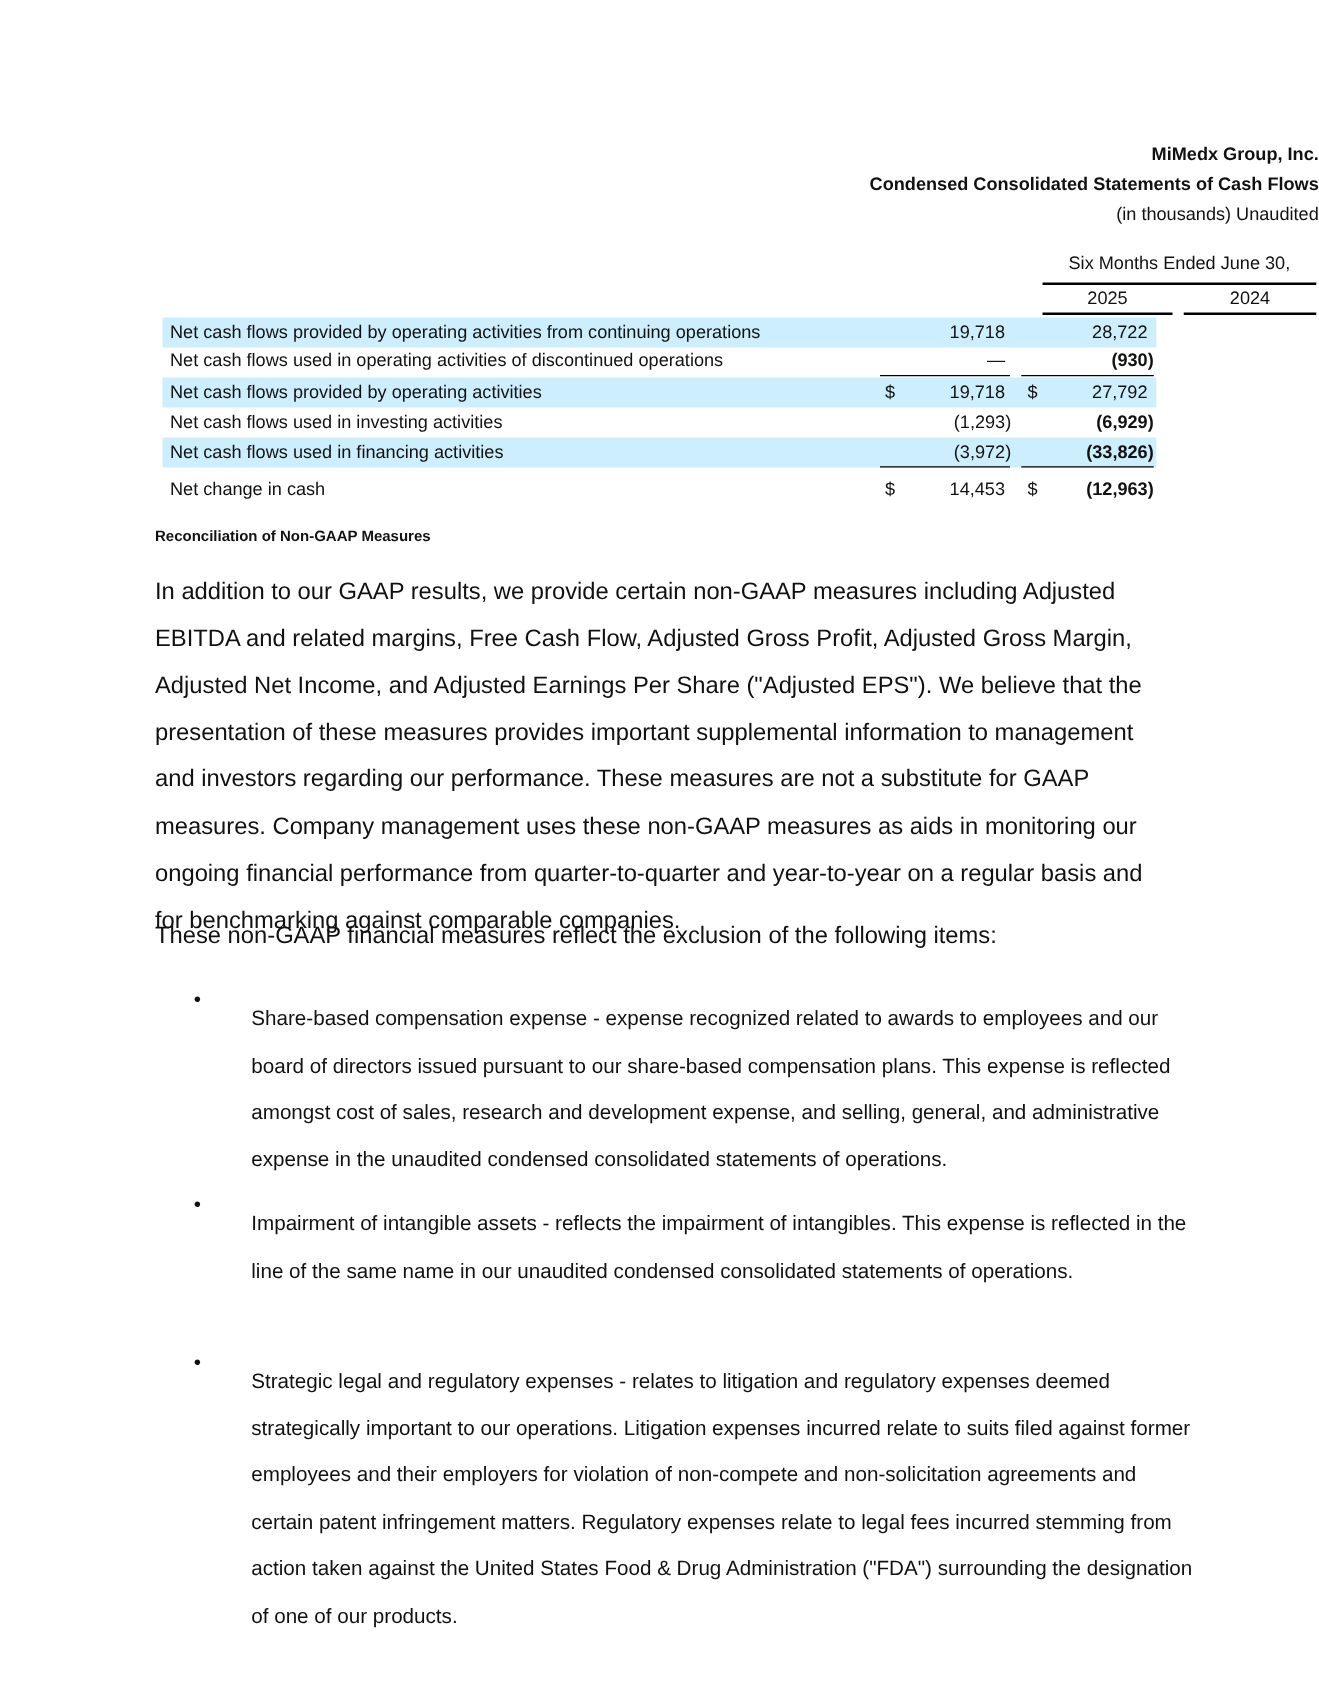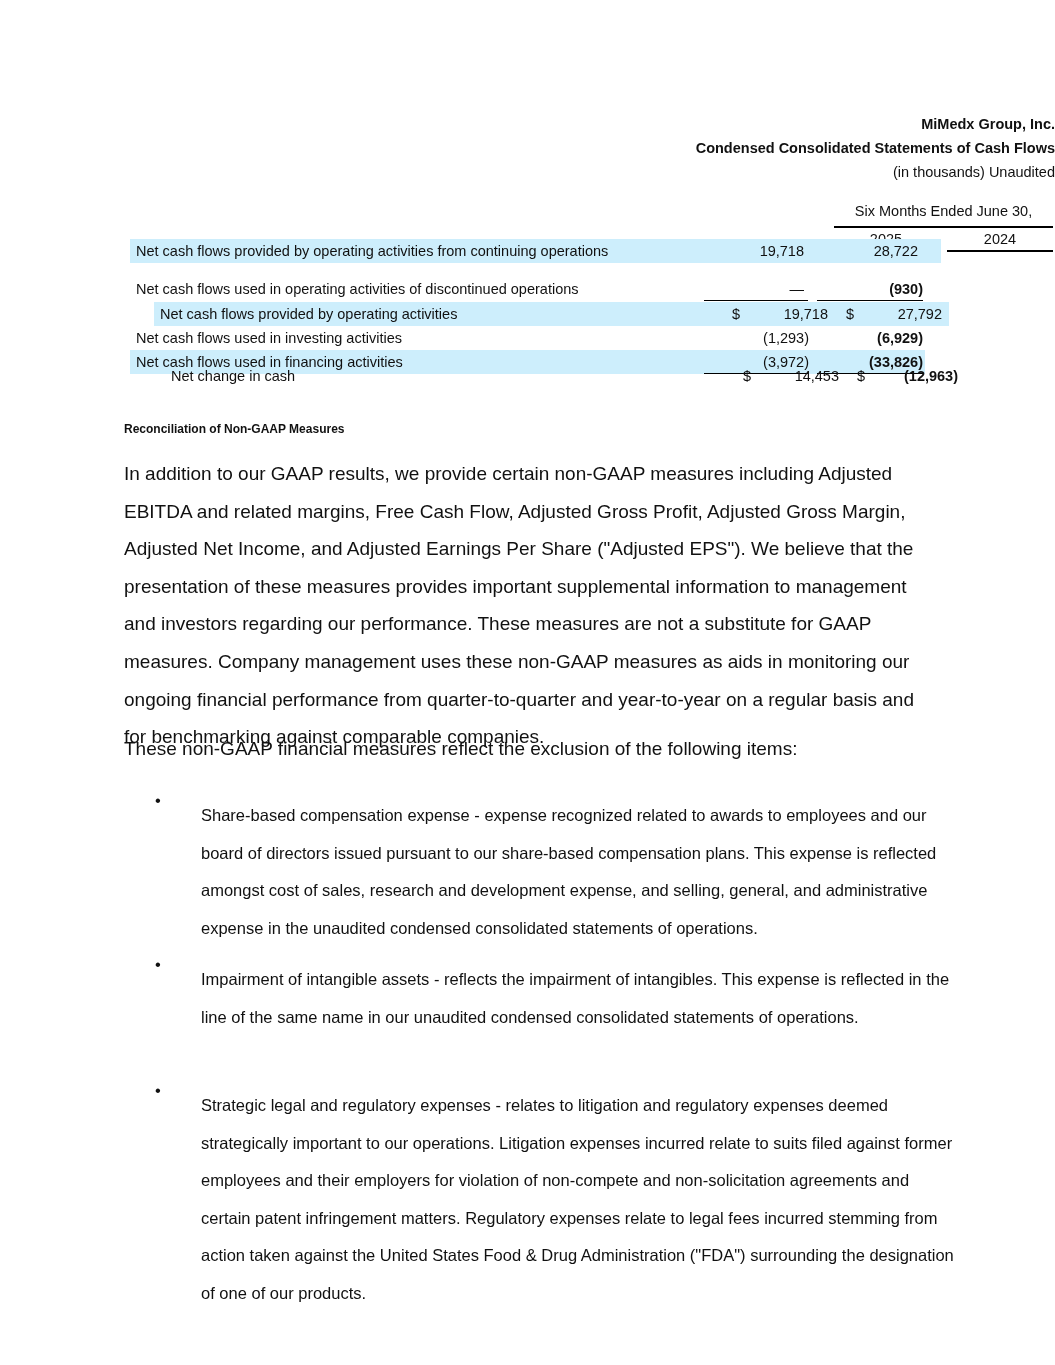--- a/index.html
+++ b/index.html
@@ -40,35 +40,35 @@
 <div class="hdr" style="top:164px;">(in thousands) Unaudited</div>
 
 <div class="tbl">
   <div class="period">Six Months Ended June 30,</div>
   <div class="period-line"></div>
   <div class="yr yr1">2025</div>
   <div class="yr yr2">2024</div>
   <div class="yrline" style="left:704px;width:104px;"></div>
   <div class="yrline" style="left:817px;width:106px;"></div>
 
-  <div class="row band" style="top:39px;padding-left:16px;">
+  <div class="row band" style="top:54px;">
     <span class="lbl">Net cash flows provided by operating activities from continuing operations</span>
     <span class="val c1val">19,718</span>
     <span class="val c2val">28,722</span>
   </div>
 
   <div class="row" style="top:77px;">
     <span class="lbl">Net cash flows used in operating activities of discontinued operations</span>
     <span class="val c1val">—</span>
     <span class="val c2valp">(930)</span>
   </div>
   <div class="uline" style="left:574px;width:104px;top:100px;"></div>
   <div class="uline" style="left:687px;width:106px;top:100px;"></div>
 
-  <div class="row band" style="top:102px;margin-left:24px;">
+  <div class="row band" style="top:102px;">
     <span class="lbl">Net cash flows provided by operating activities</span>
     <span class="cur c1cur">$</span>
     <span class="val c1val">19,718</span>
     <span class="cur c2cur">$</span>
     <span class="val c2val">27,792</span>
   </div>
 
   <div class="row" style="top:126px;">
     <span class="lbl">Net cash flows used in investing activities</span>
     <span class="val c1valp">(1,293)</span>
@@ -76,21 +76,21 @@
   </div>
 
   <div class="row band" style="top:150px;">
     <span class="lbl">Net cash flows used in financing activities</span>
     <span class="val c1valp">(3,972)</span>
     <span class="val c2valp">(33,826)</span>
   </div>
   <div class="uline" style="left:574px;width:104px;top:173px;"></div>
   <div class="uline" style="left:687px;width:106px;top:173px;"></div>
 
-  <div class="row" style="top:164px;margin-left:35px;">
+  <div class="row" style="top:180px;">
     <span class="lbl">Net change in cash</span>
     <span class="cur c1cur">$</span>
     <span class="val c1val">14,453</span>
     <span class="cur c2cur">$</span>
     <span class="val c2valp">(12,963)</span>
   </div>
 </div>
 
 <div class="h2">Reconciliation of Non-GAAP Measures</div>
 

